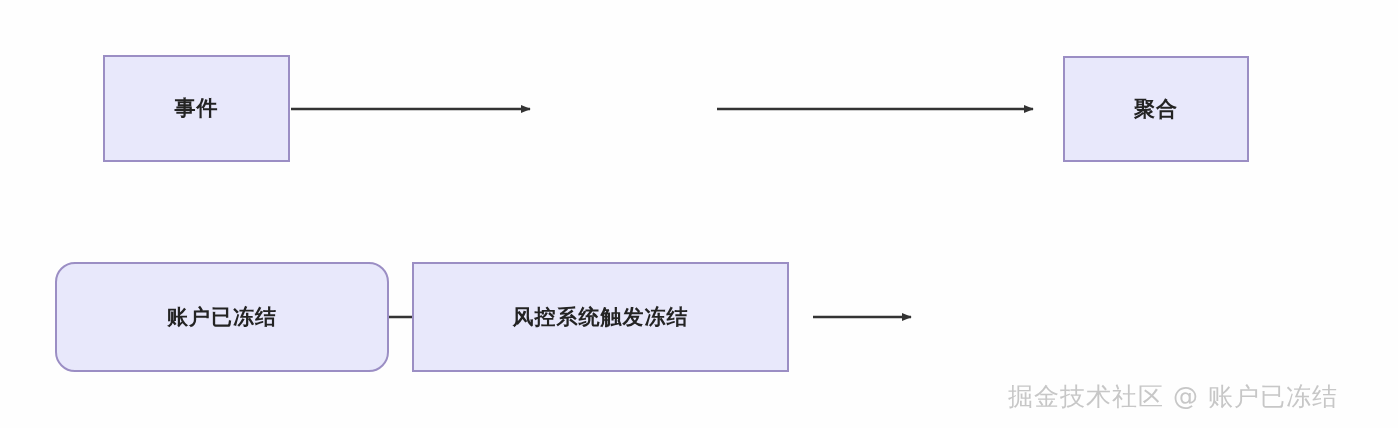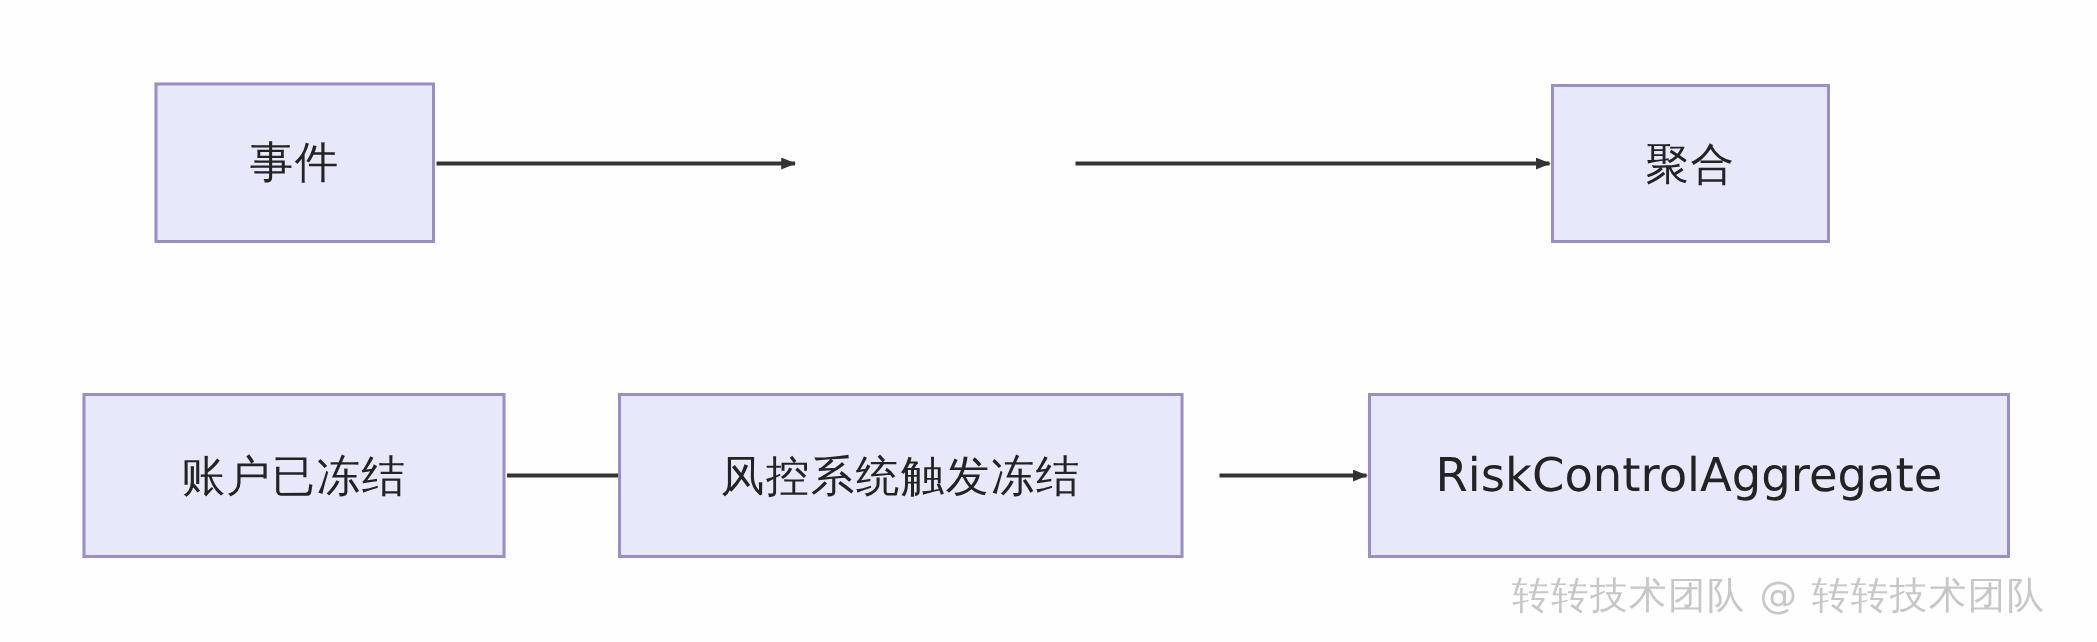--- a/index.html
+++ b/index.html
@@ -32,36 +32,36 @@
     line-height: 1;
     user-select: none;
   }
   .node-label {
     display: block;
     text-align: center;
     white-space: nowrap;
   }
   .cn {
     font-family: "DejaVu Sans", "Liberation Sans", sans-serif;
-    font-size: 29px;
+    font-size: 21px;
     letter-spacing: 1px;
-    font-weight: 400;
+    font-weight: 700;
   }
   .latin {
     font-family: "DejaVu Sans", "Liberation Sans", sans-serif;
     font-size: 31px;
     letter-spacing: 0px;
     font-weight: 400;
   }
   
   #node-event      { left: 103px;  top: 55px;  width: 187px; height: 107px; }
   #node-command    { left: 531px;  top: 56px;  width: 185px; height: 106px; }
-  #node-aggregate  { left: 1034px; top: 56px;  width: 186px; height: 106px; }
+  #node-aggregate  { left: 1063px; top: 56px;  width: 186px; height: 106px; }
   
-  #node-account-frozen   { left: 55px;  top: 262px; width: 282px; height: 110px; }
+  #node-account-frozen   { left: 55px;  top: 262px; width: 334px; height: 110px; border-radius: 20px; }
   #node-risk-trigger     { left: 412px; top: 262px; width: 377px; height: 110px; }
   #node-risk-aggregate   { left: 912px; top: 262px; width: 428px; height: 110px; }
 
   .edges {
     position: absolute;
     left: 0;
     top: 0;
     width: 1398px;
     height: 428px;
     pointer-events: none;
@@ -109,19 +109,16 @@
   </div>
 
   <div class="node" id="node-account-frozen">
     <span class="node-label cn">账户已冻结</span>
   </div>
 
   <div class="node" id="node-risk-trigger">
     <span class="node-label cn">风控系统触发冻结</span>
   </div>
 
-  <div class="node" id="node-risk-aggregate">
-    <span class="node-label latin">RiskControlAggregate</span>
-  </div>
 
-  <div class="watermark">转转技术团队 @ 转转技术团队</div>
+  <div class="watermark">掘金技术社区 @ 账户已冻结</div>
 
 </div>
 
 </body></html>

